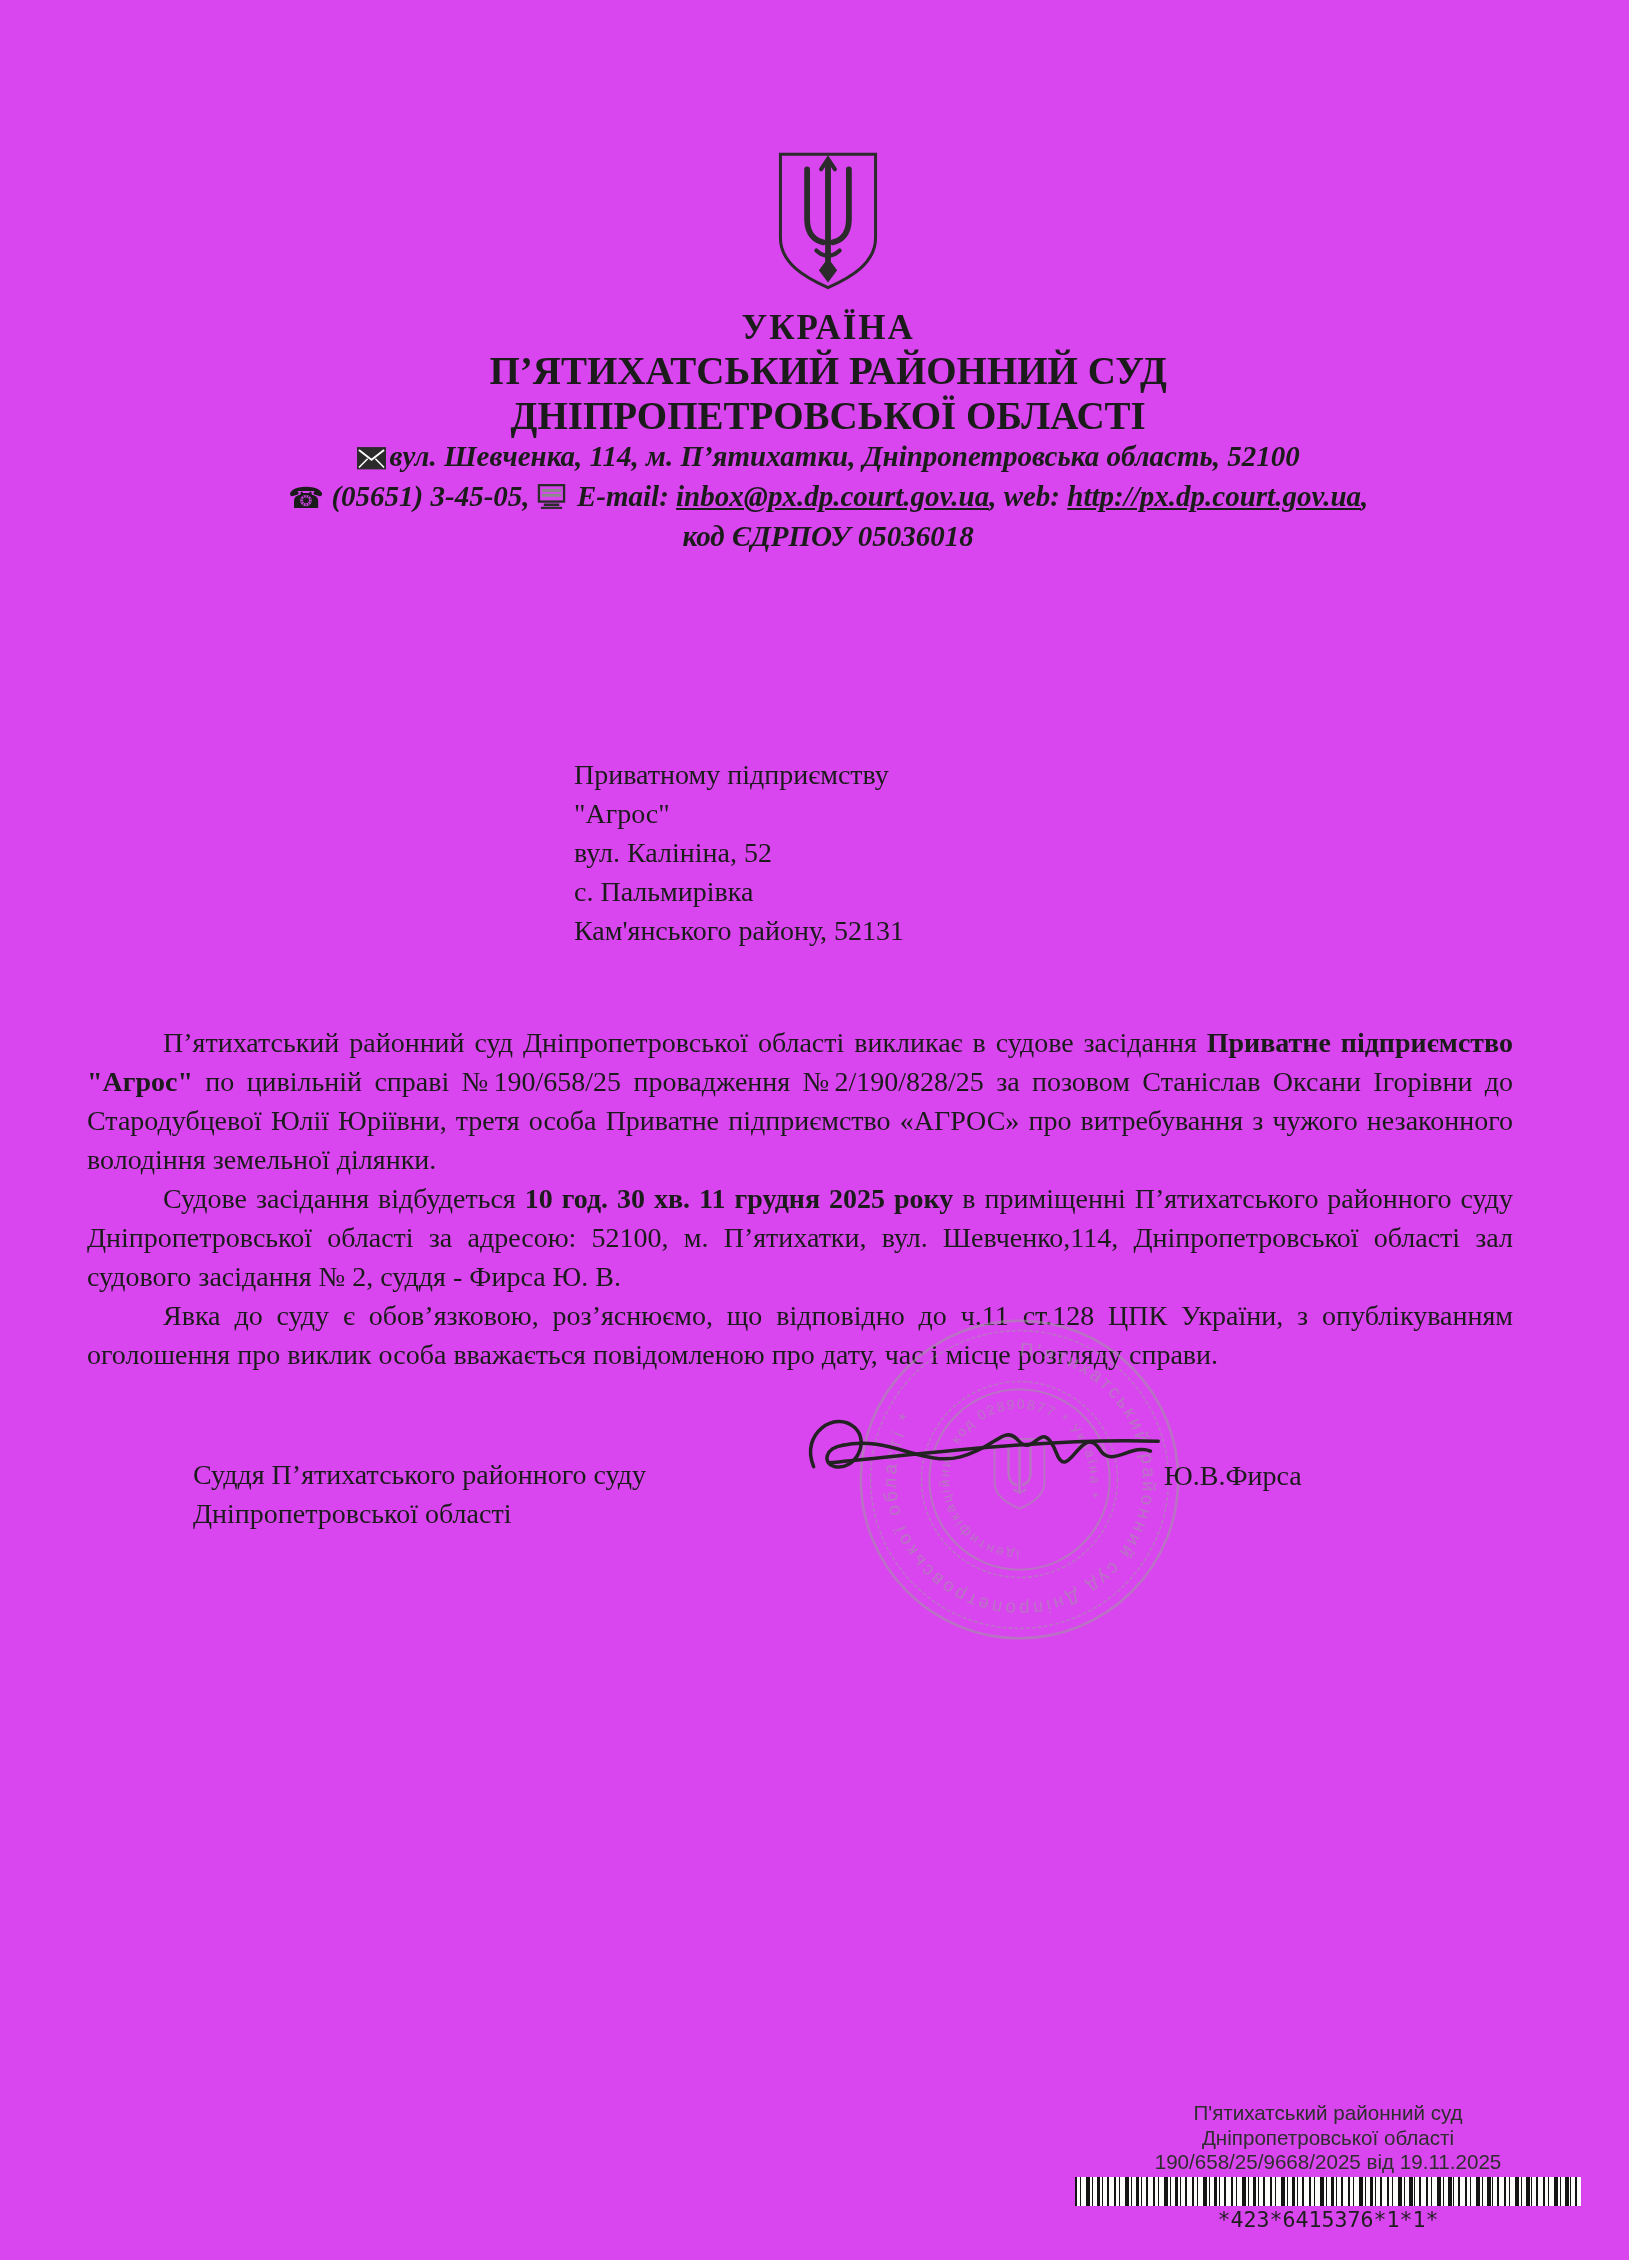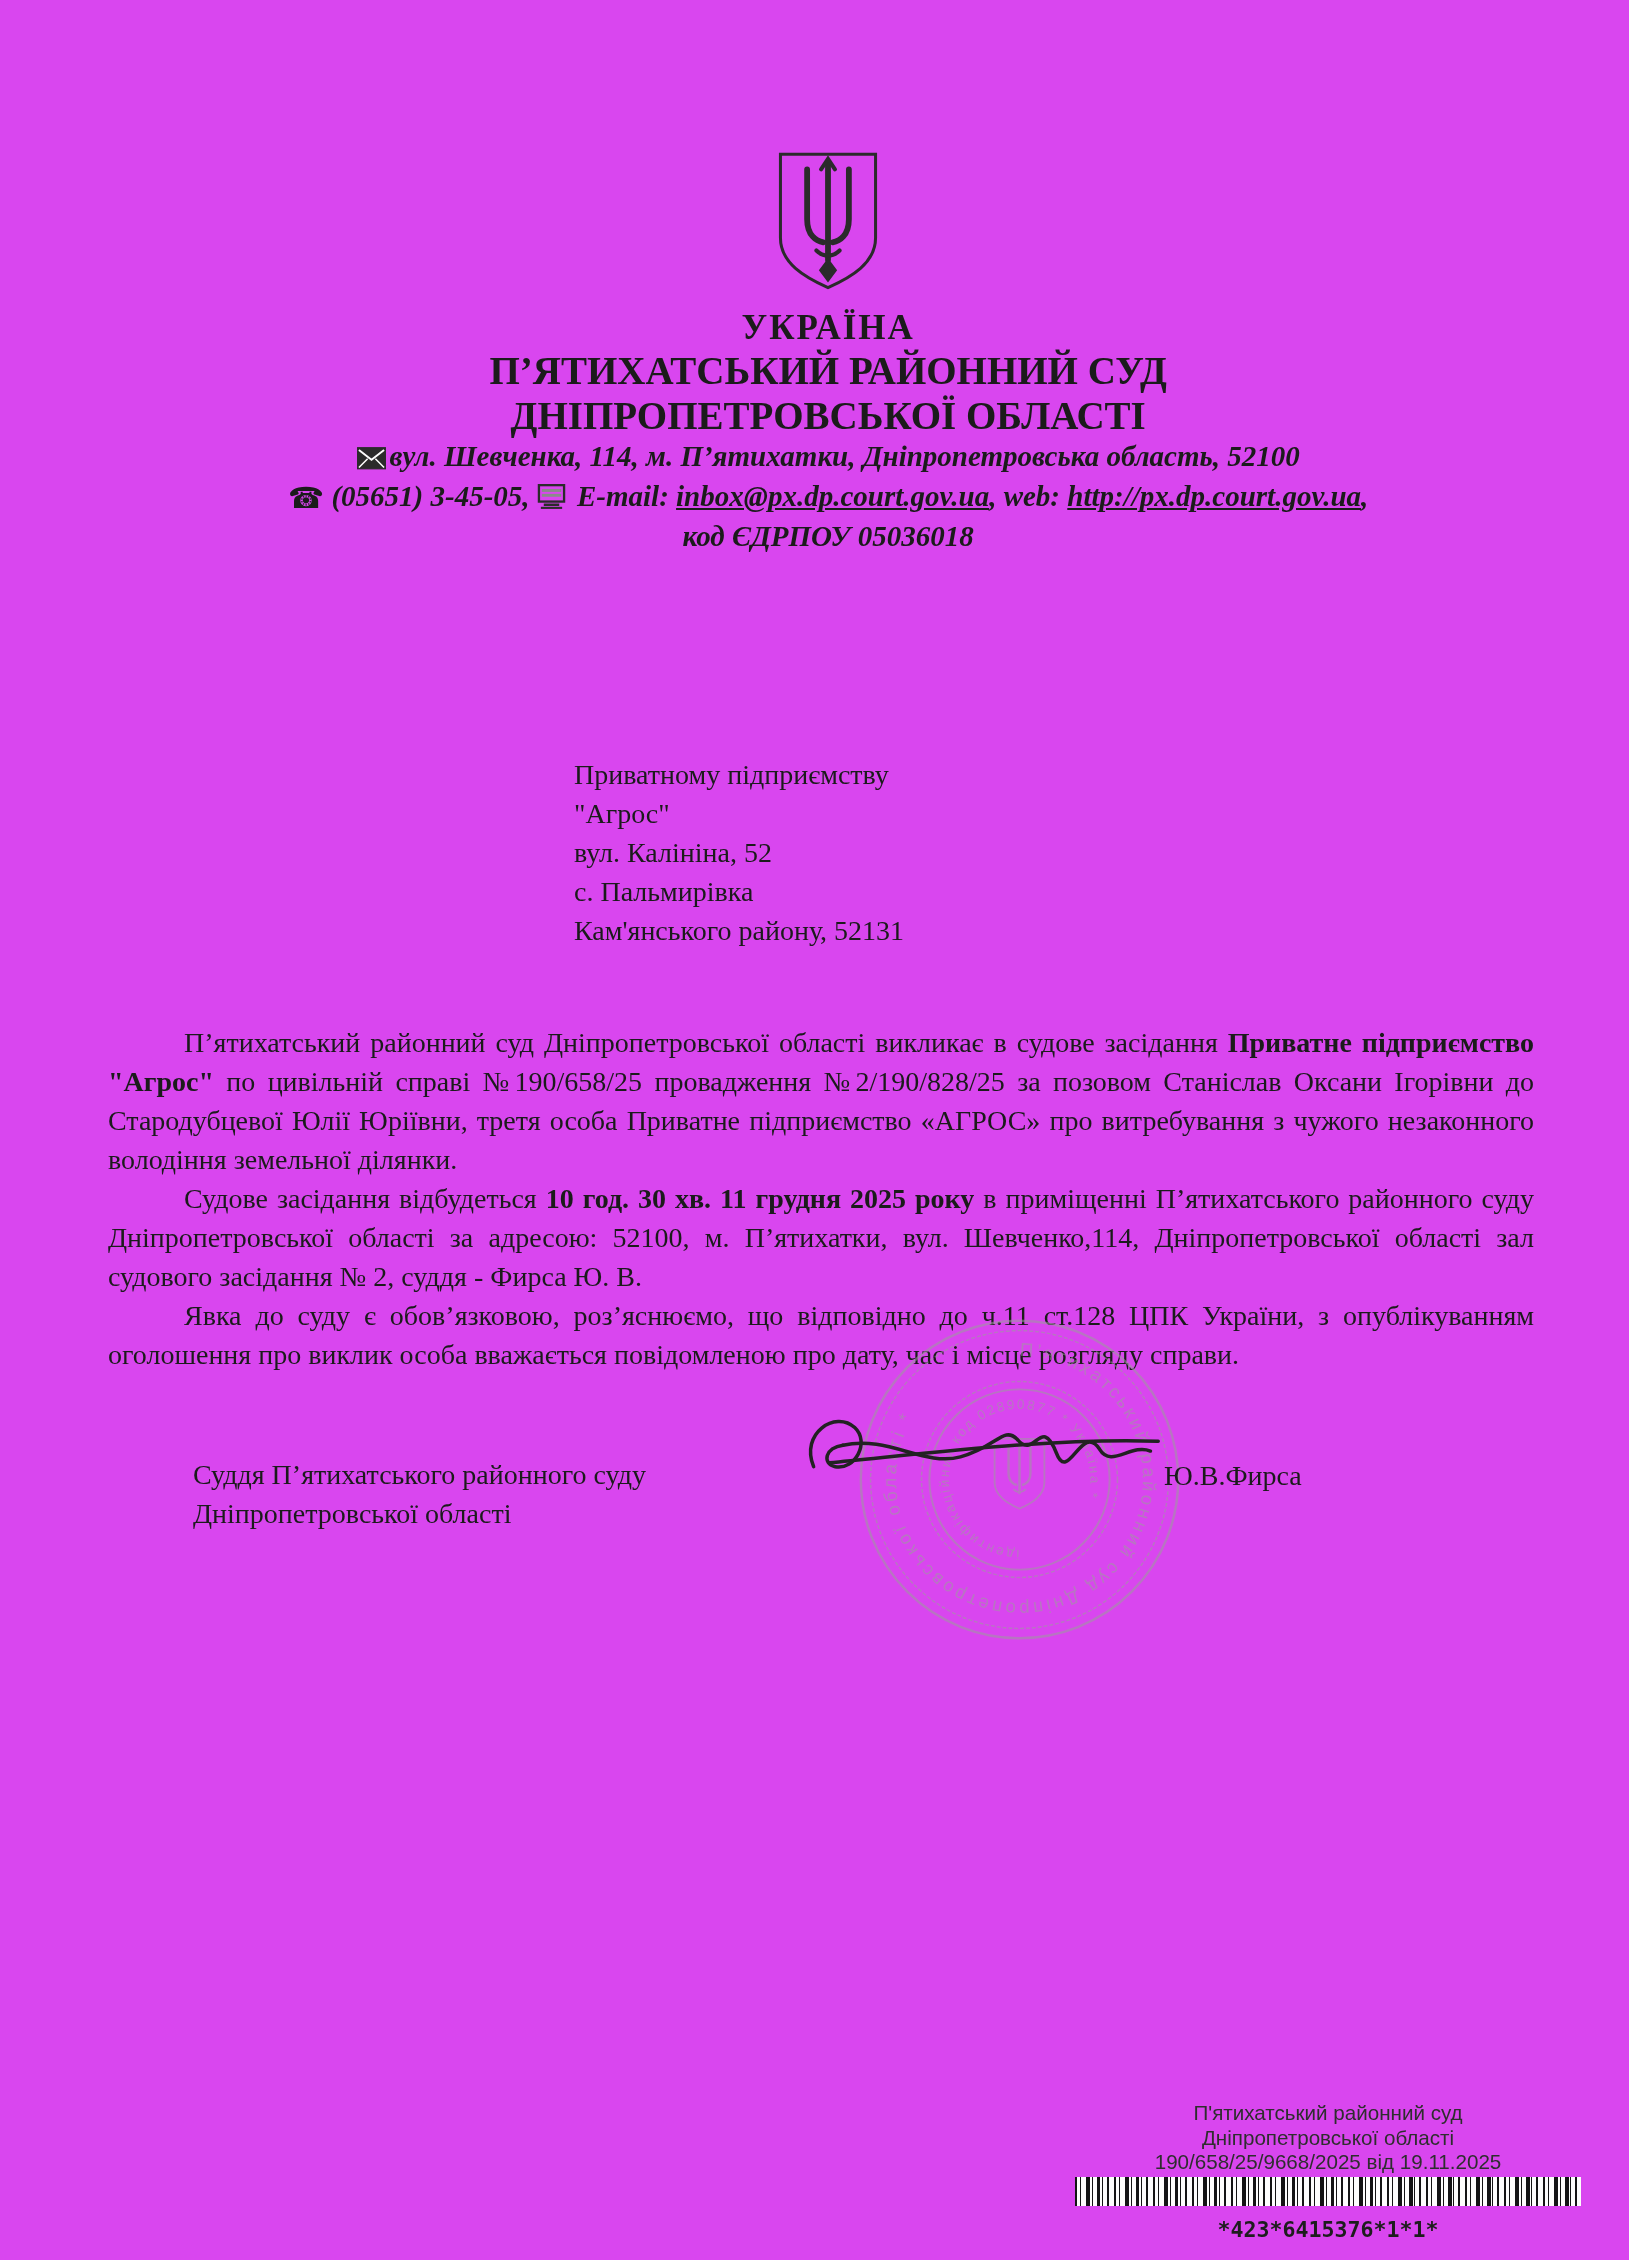--- a/index.html
+++ b/index.html
@@ -20,42 +20,42 @@
   .addr-line{font-size:29px;font-weight:bold;font-style:italic;line-height:36px;margin-top:0;}
   .addr-line .lnk{text-decoration:underline;}
   .inline-icon{display:inline-block;vertical-align:-3.9px;margin-right:3.9px;}
   .phone-glyph{font-family:"DejaVu Sans",sans-serif;font-style:normal;font-size:29px;vertical-align:-2px;}
   
   .ref-block{position:absolute;top:600px;left:98px;width:1433px;border-top:2.9px solid #2d2d2d;}
   .ref-text{display:inline-block;margin-top:6.9px;font-size:26.5px;text-decoration:underline;text-underline-offset:4.9px;}
   
   .recipient{position:absolute;top:755px;left:574px;font-size:28px;line-height:39px;}
   
-  .body-text{position:absolute;top:1023px;left:108px;width:1426px;font-size:28px;line-height:39px;text-align:justify;}
+  .body-text{position:absolute;top:1023px;left:87px;width:1426px;font-size:28px;line-height:39px;text-align:justify;}
   .body-text p{margin:0;text-indent:76px;}
   
   .sig-title{position:absolute;left:193px;font-size:28px;line-height:39px;white-space:nowrap;}
   .sig-title-1{top:1455px;}
   .sig-title-2{top:1494px;}
   .sig-name{position:absolute;left:1164px;top:1460px;font-size:28px;white-space:nowrap;text-align:center;}
   .stamp{position:absolute;left:851px;top:1311px;opacity:.55;}
   .signature-svg{position:absolute;left:796px;top:1396px;}
   
   .footer{position:absolute;left:1071px;top:2101px;width:514px;text-align:center;
           font-family:"Liberation Sans",sans-serif;font-size:20.6px;line-height:24.5px;color:#2e2e2e;}
   .barcode{height:29px;width:506px;margin:2px auto 0;
     background:repeating-linear-gradient(90deg,
       #141414 0 2px,#fdfdfc 2px 4.9px,
       #141414 4.9px 5.9px,#fdfdfc 5.9px 10.8px,
       #141414 10.8px 14.7px,#fdfdfc 14.7px 16.7px,
       #141414 16.7px 17.6px,#fdfdfc 17.6px 21.6px,
       #141414 21.6px 25.5px,#fdfdfc 25.5px 27.4px,
       #141414 27.4px 28px,#fdfdfc 28px 32px,
       #141414 32px 34px,#fdfdfc 34px 39px);}
-  .barcode-text{font-family:"DejaVu Sans Mono",monospace;font-size:21.6px;margin-top:12px;color:#1d1d1d;font-weight:bold;}
+  .barcode-text{font-family:"DejaVu Sans Mono",monospace;font-size:21.6px;margin-top:2px;color:#1d1d1d;}
 </style>
 </head>
 <body>
 
 <div class="page">
 
   <div class="header">
 
     <div class="emblem-wrap">
       <svg width="116" height="145" viewBox="0 0 100 124">

